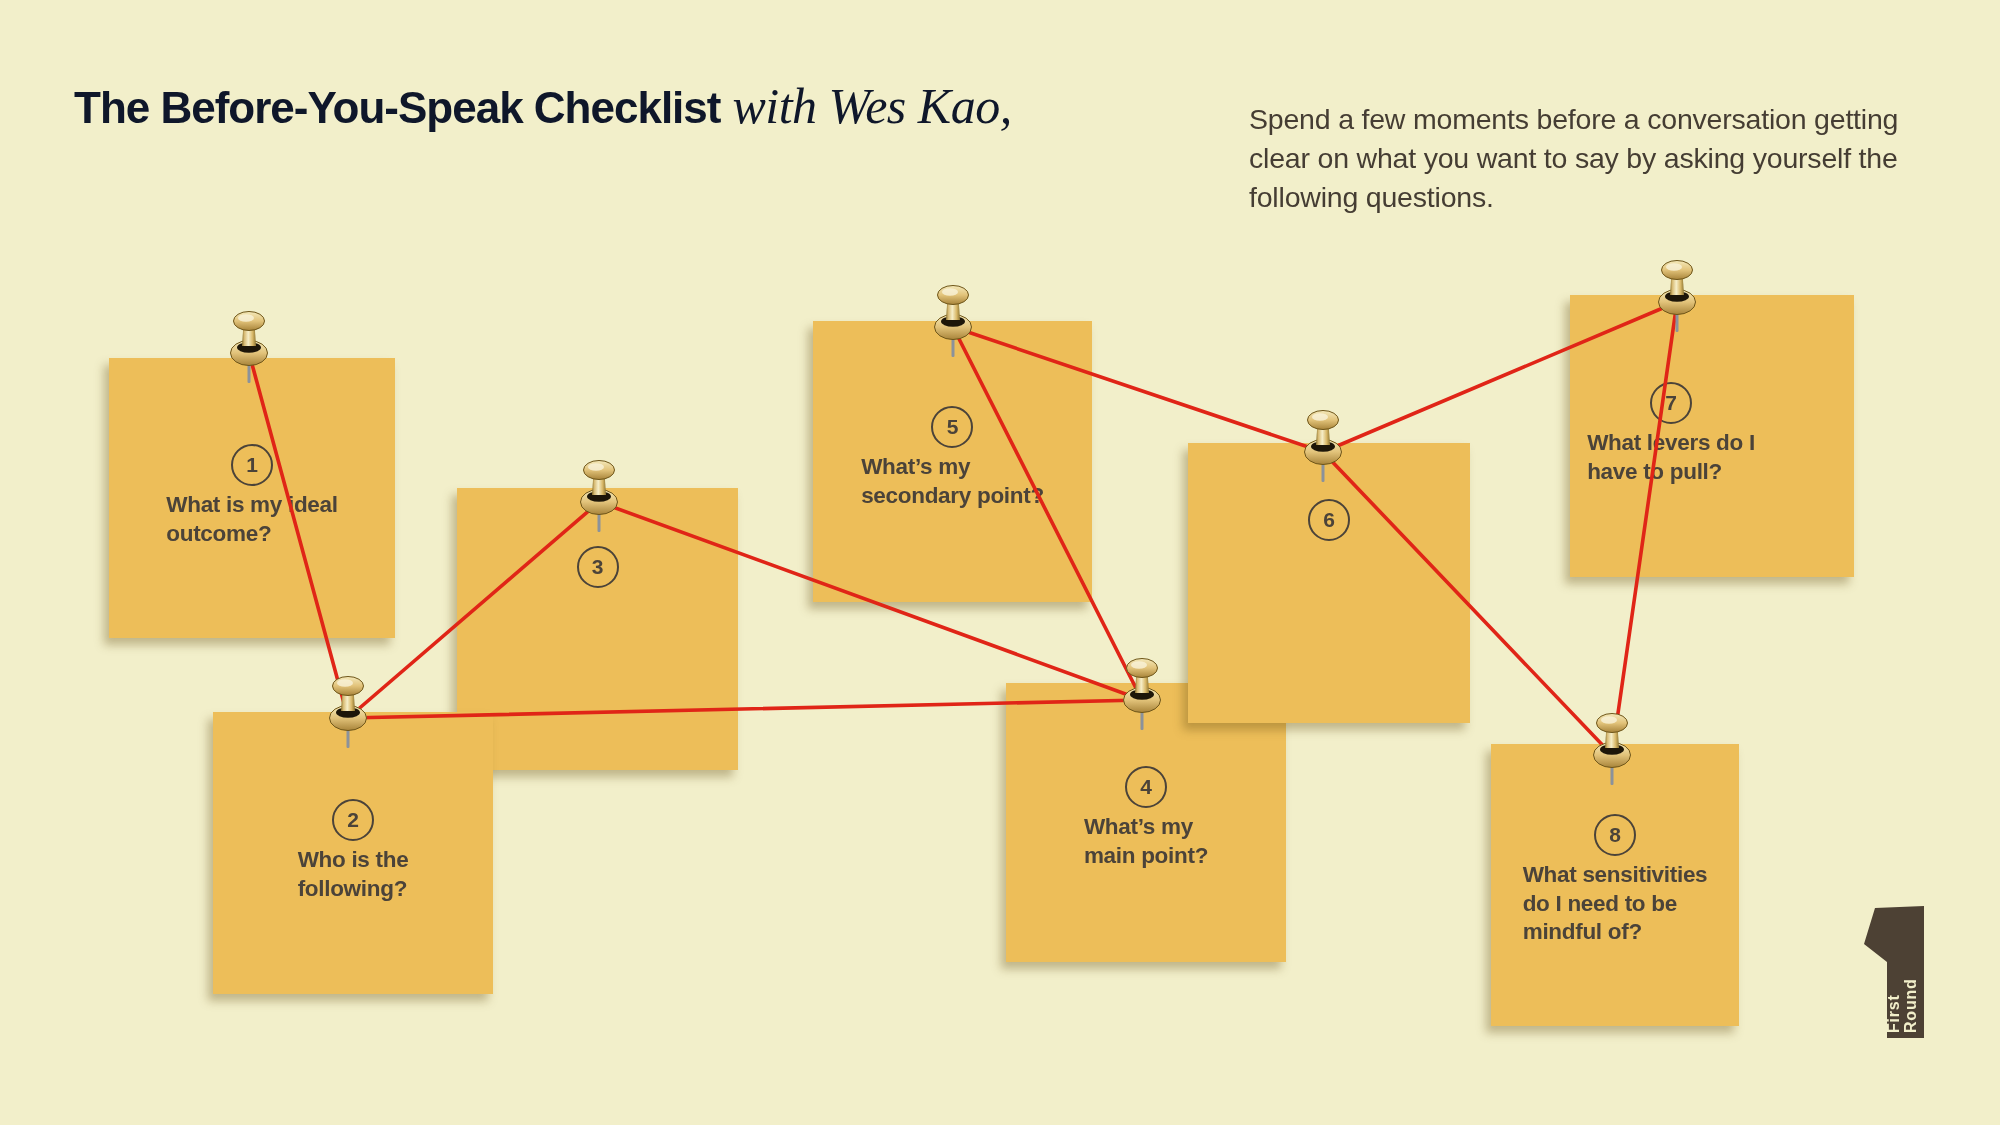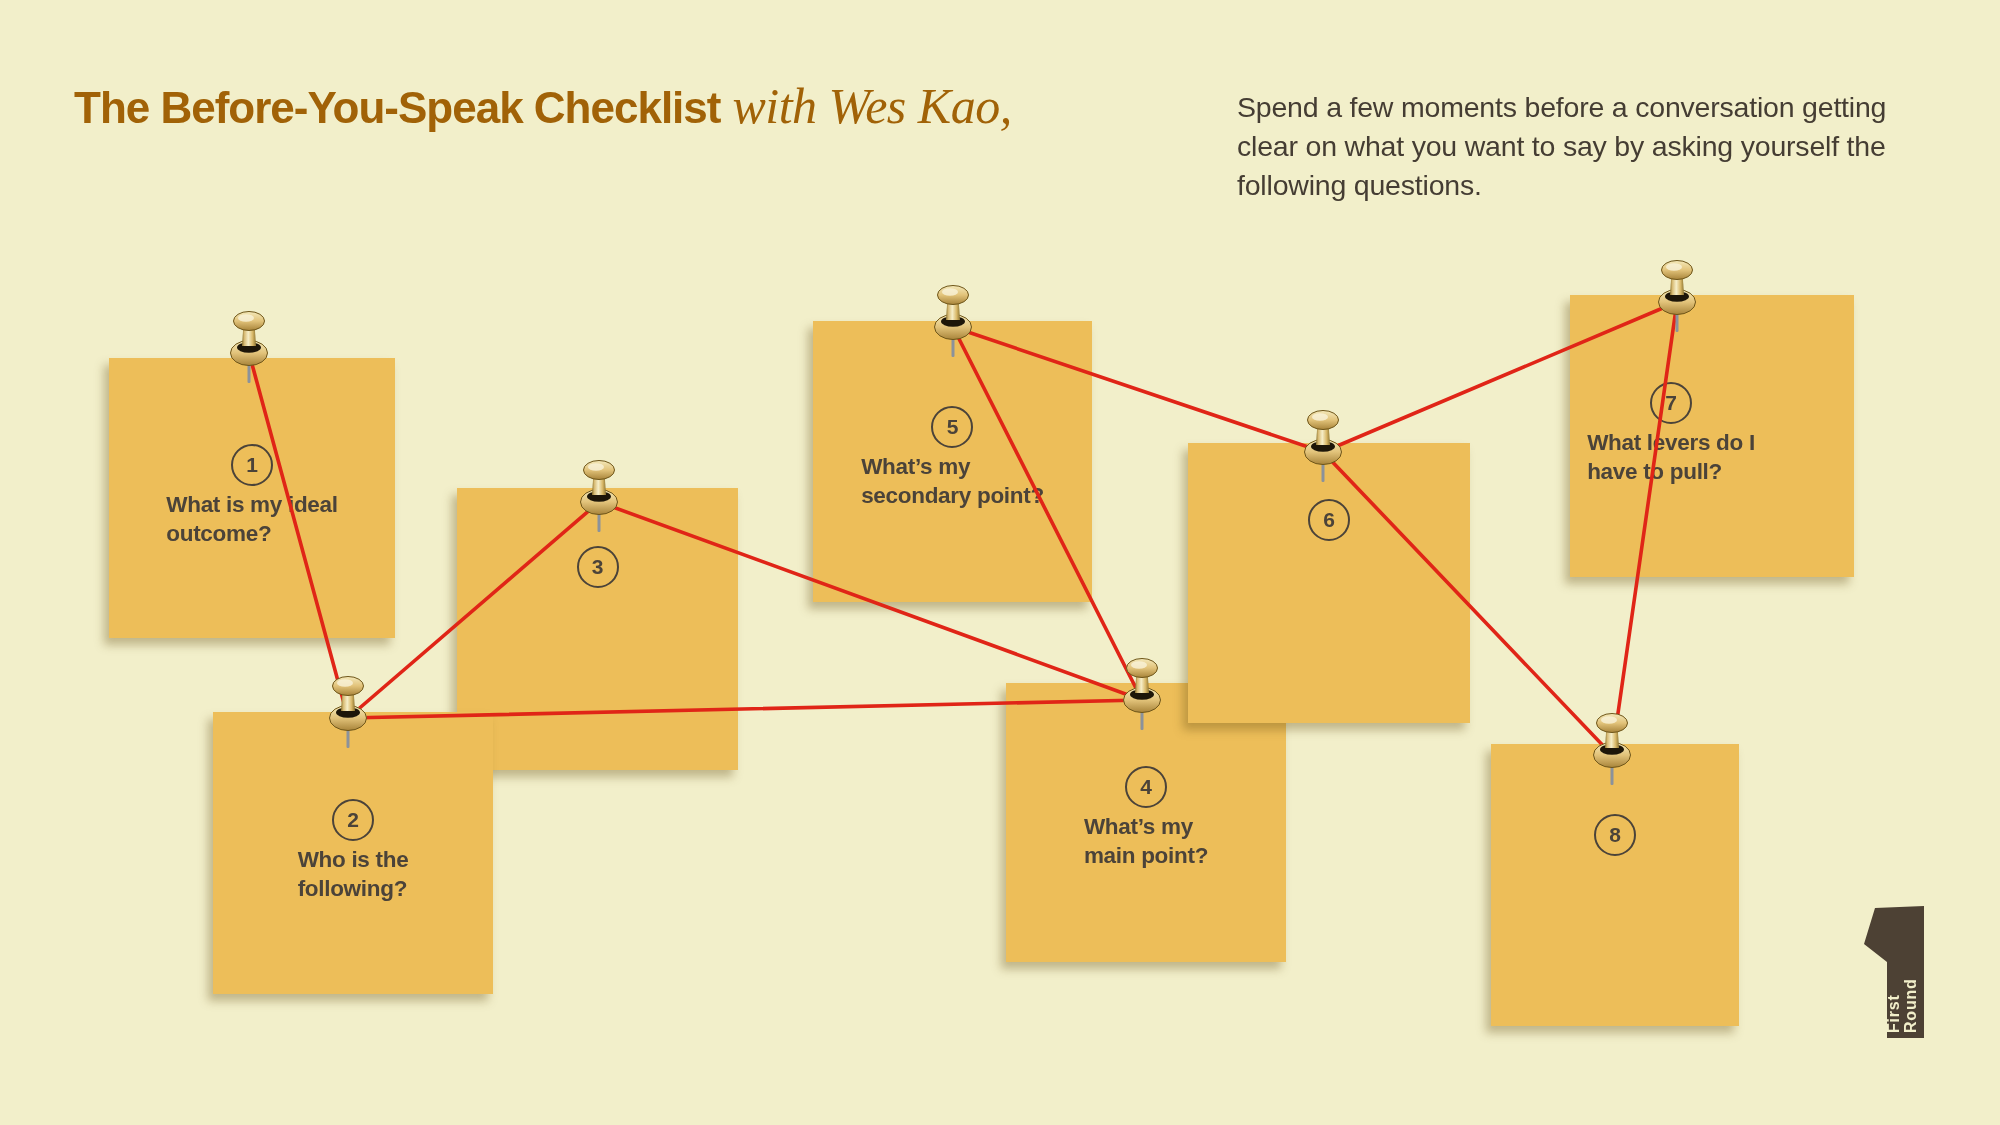--- a/index.html
+++ b/index.html
@@ -4,27 +4,27 @@
 <style>
   html,body{margin:0;padding:0;background:#d8d4b0;}
   .board{
     position:relative;width:2000px;height:1125px;overflow:hidden;
     background:#f2efca;
     font-family:"Liberation Sans",sans-serif;
   }
   
   .title{
     position:absolute;left:74px;top:78px;margin:0;
-    color:#a16207;font-weight:normal;line-height:57px;
+    color:#0f172a;font-weight:normal;line-height:57px;
   }
   .title .line{display:block;white-space:nowrap;}
   .tb{font-family:"Liberation Sans",sans-serif;font-weight:700;font-size:44px;letter-spacing:-1px;}
   .ti{font-family:"Liberation Serif",serif;font-style:italic;font-weight:400;font-size:50px;letter-spacing:-0.5px;}
   .intro{
-    position:absolute;left:1237px;top:88px;width:668px;margin:0;
+    position:absolute;left:1237px;top:88px;width:668px;margin:12px;
     color:#453d33;font-size:28.5px;line-height:39px;letter-spacing:-0.2px;
   }
   
   .note{
     position:absolute;background:#edbe59;
     box-shadow:-5px 7px 9px rgba(96,74,17,0.35);
     display:flex;flex-direction:column;align-items:center;
     box-sizing:border-box;z-index:1;
   }
   .note .content{display:flex;flex-direction:column;align-items:center;}
@@ -124,20 +124,23 @@
         </div>
       <div class="note-text">What levers do I
 have to pull?</div>
     </div>
   </div>
   <div class="note note8">
     <div class="content">
       <div class="num-circle">
           <span>8</span>
         </div>
+      <div class="note-text">What sensitivities
+do I need to be
+mindful of?</div>
     </div>
   </div>
 
   <svg class="strings" width="2000" height="1125" viewBox="0 0 2000 1125">
     <g stroke="#e02517" stroke-width="3.6" stroke-linecap="round">
       <line x1="249" y1="353" x2="348" y2="718"></line>
       <line x1="348" y1="718" x2="599" y2="502"></line>
       <line x1="348" y1="718" x2="1142" y2="700"></line>
       <line x1="599" y1="502" x2="1142" y2="700"></line>
       <line x1="953" y1="327" x2="1142" y2="700"></line>

